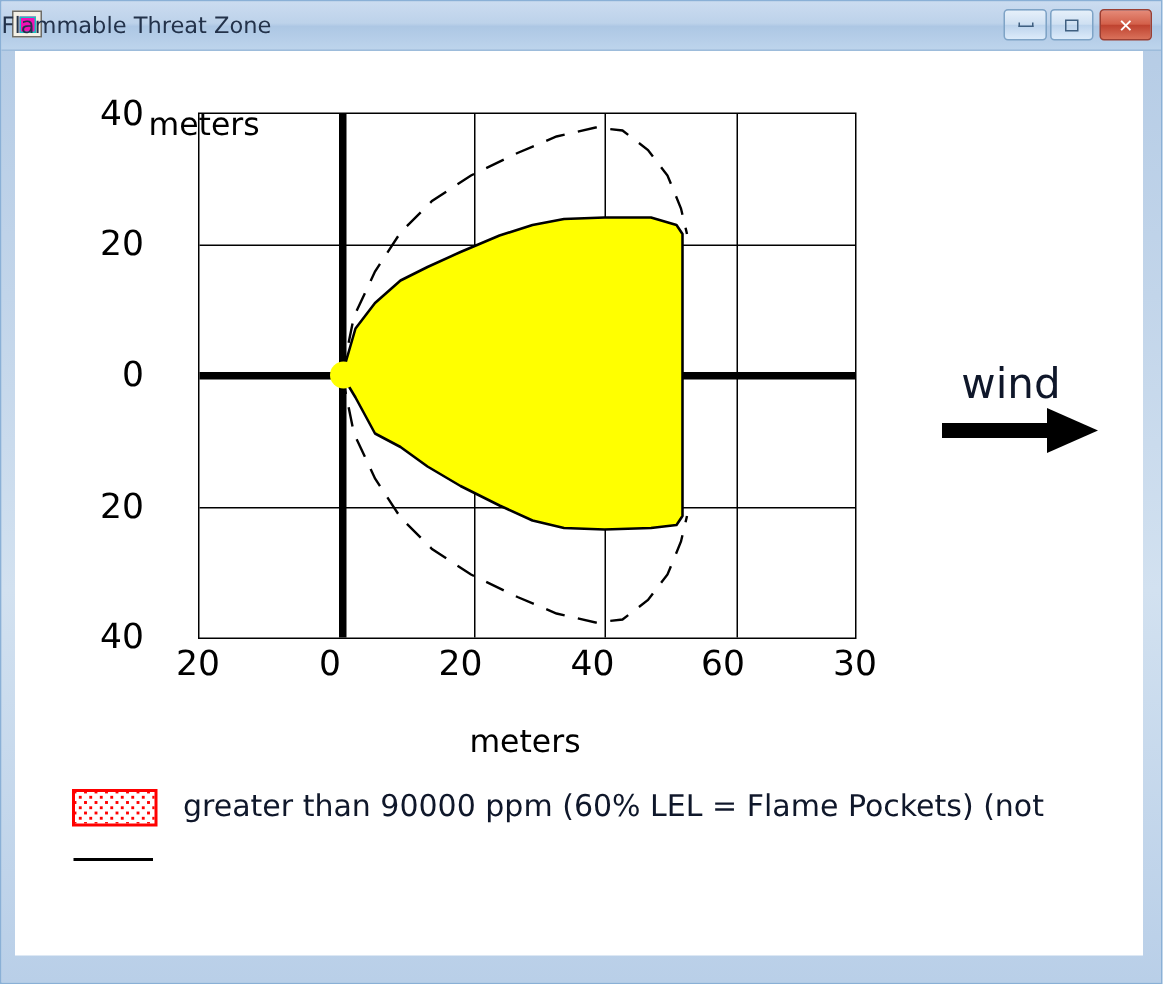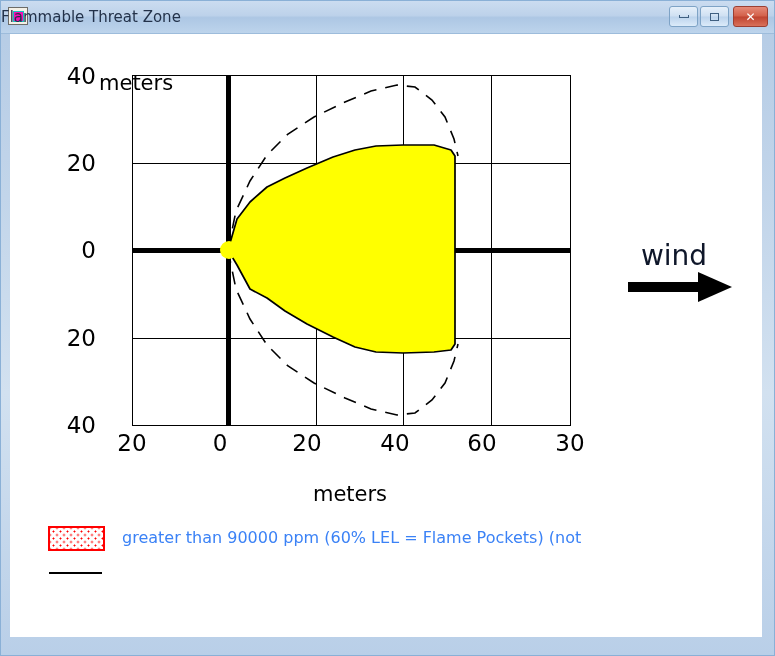--- a/index.html
+++ b/index.html
@@ -207,22 +207,22 @@
     height: 35px;
   }
   .swatch-cell {
     position: absolute;
     left: 38px; top: 0;
     width: 62px; height: 35px;
   }
   .legend-text {
     position: absolute;
     left: 112px; top: 0;
-    font-size: 16px;
-    color: #3b82f6;
+    font-size: 20px;
+    color: #0f172a;
     white-space: nowrap;
     line-height: 33px;
   }
   #sw-flame {
     position: absolute;
     left: 0; top: 5px;
     width: 57px; height: 25px;
     box-sizing: border-box;
     border: 2px solid #ff0000;
     background-color: #ffffff;

